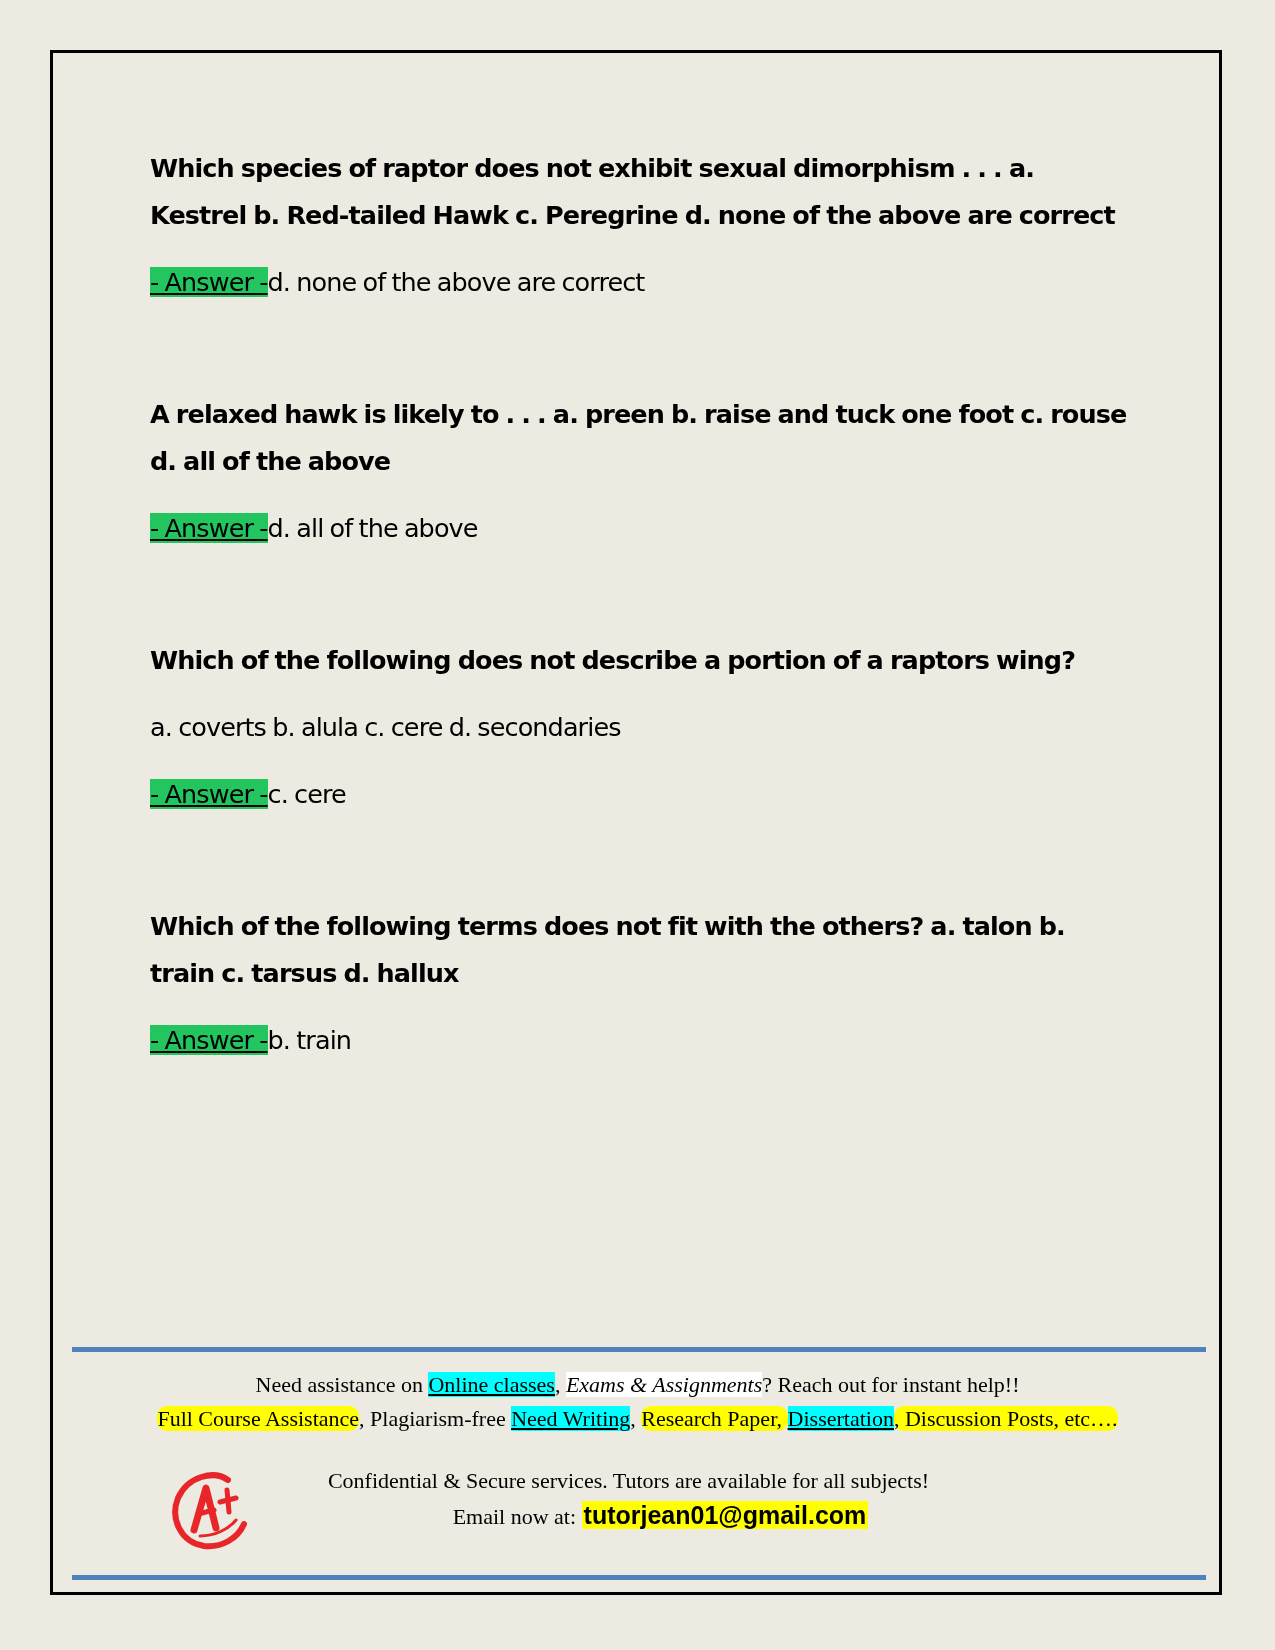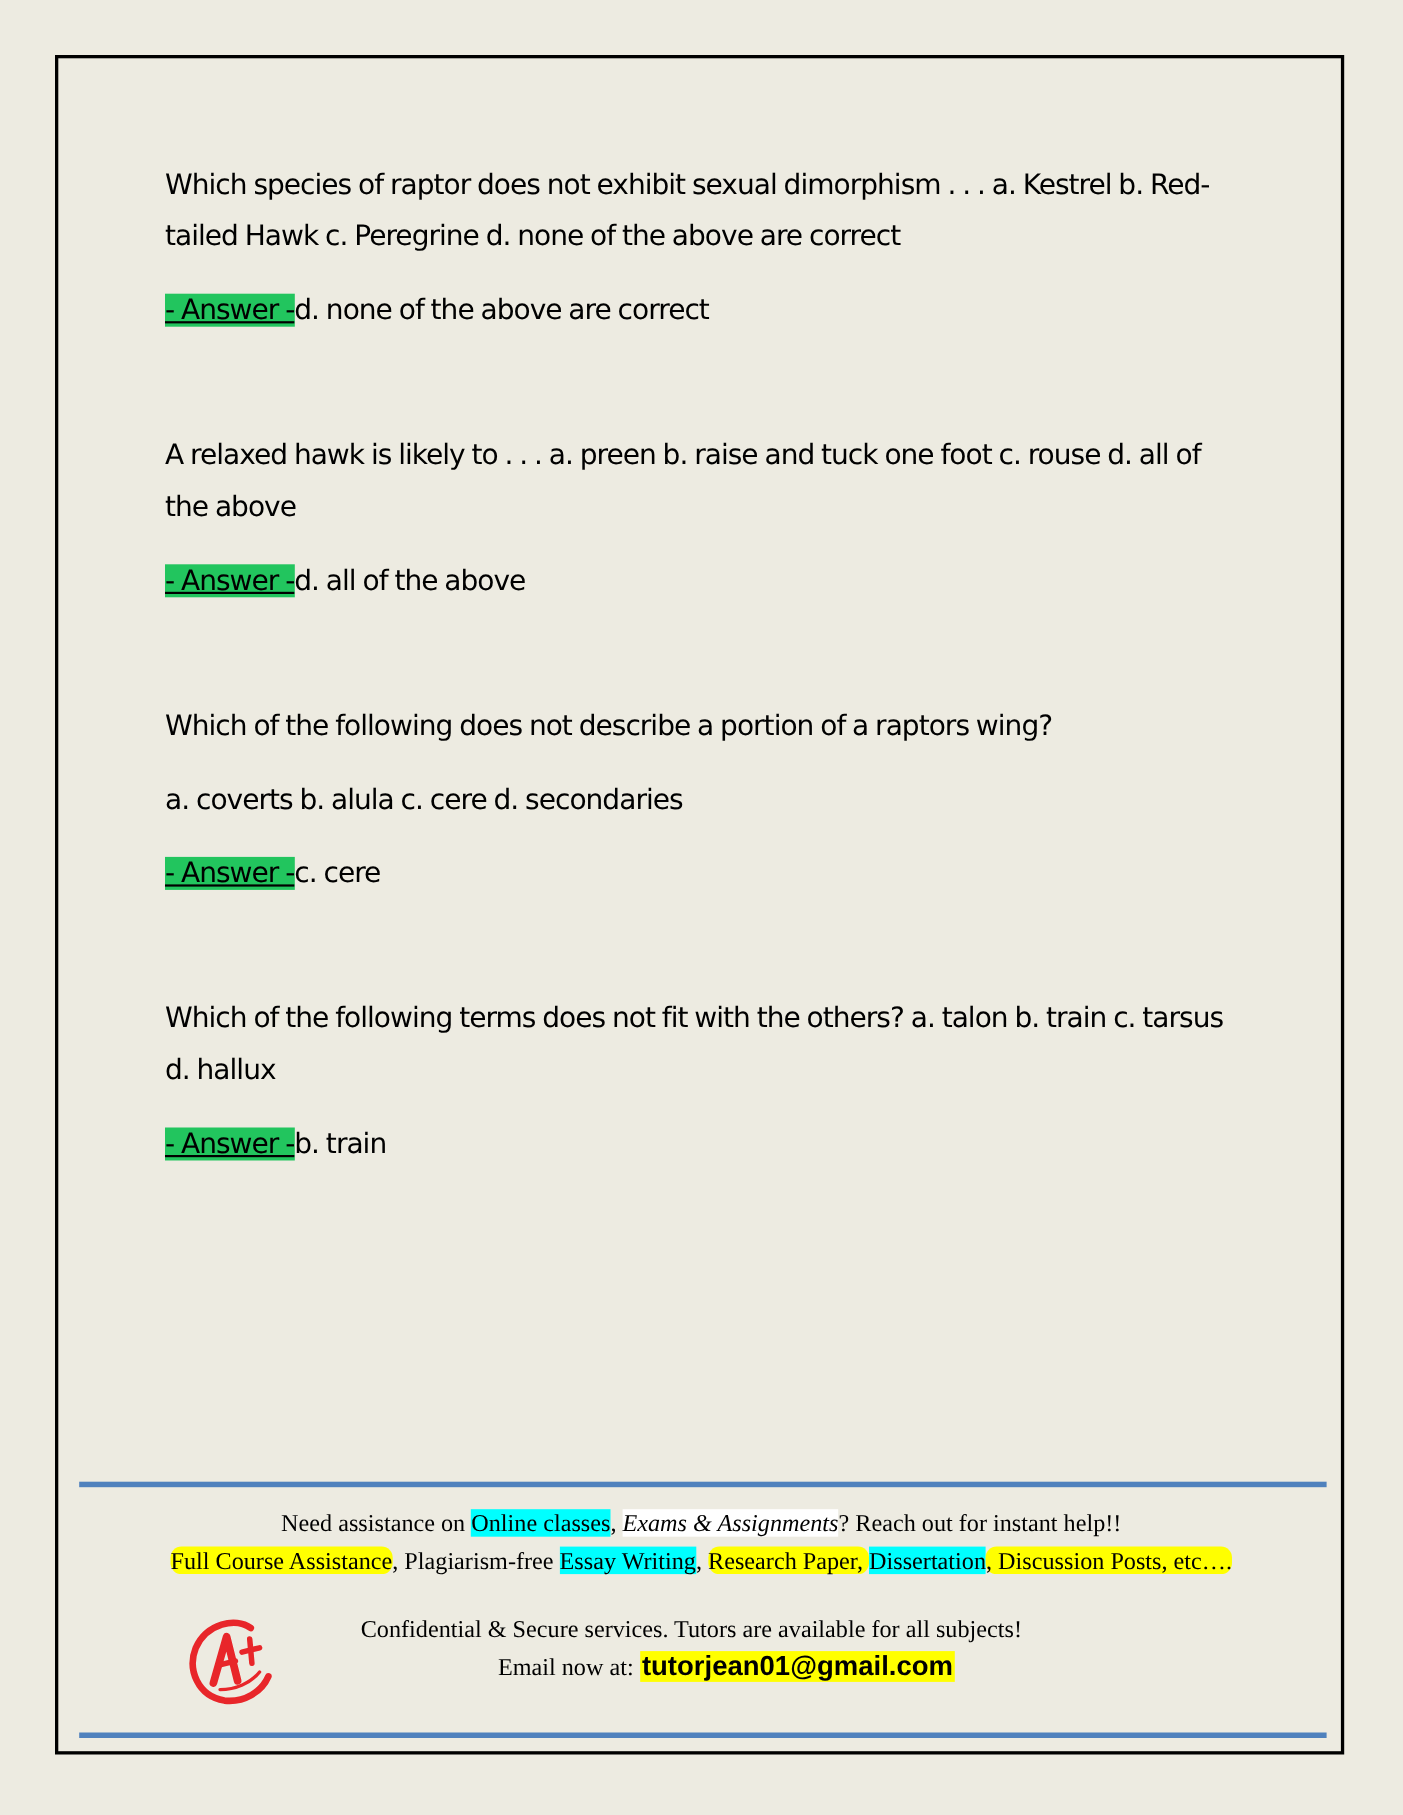--- a/index.html
+++ b/index.html
@@ -33,20 +33,21 @@
       font-size: 25.5px;
       letter-spacing: -0.9px;
       word-spacing: -1px;
       line-height: 47px;
     }
     .qa-block {
       margin-bottom: 0;
     }
     .question {
       margin: 0;
+      font-weight: bold;
     }
     .options {
       margin: 20px 0 0 0;
     }
     .answer {
       margin: 20px 0 0 0;
     }
     .answer-label {
       background: #22c55e;
       text-decoration: underline;
@@ -62,21 +63,21 @@
     }
     .footer {
       position: absolute;
       left: 60px;
       width: 1155px;
       font-family: "Liberation Serif", serif;
       font-size: 22px;
       text-align: center;
       line-height: 34px;
     }
-    .hl-cyan { background: #00ffff; }
+    .hl-cyan { background: #00ffff; text-decoration: underline; }
     .hl-green { background: #ffffff; font-style: italic; }
     .hl-yellow { background: #ffff00; border-radius: 10px; }
     .email {
       font-family: "Liberation Sans", sans-serif;
       font-weight: bold;
       font-size: 25px;
       background: #ffff00;
       padding: 0 2px;
     }
     .logo {
@@ -125,21 +126,21 @@
 
 </div>
 
 <div class="blue-rule" style="top:1347px;"></div>
 
 <div class="footer" style="top:1368px;">
   <span>Need assistance on </span><span class="hl-cyan">Online classes</span><span>, </span><span class="hl-green">Exams &amp; Assignments</span><span>? Reach out for instant help!!</span>
 </div>
 
 <div class="footer" style="top:1402px;">
-  <span class="hl-yellow">Full Course Assistance</span><span>, Plagiarism-free </span><span class="hl-cyan">Essay Writing</span><span>, </span><span class="hl-yellow">Research Paper, </span><span class="hl-cyan">Dissertation</span><span class="hl-yellow">, Discussion Posts, etc….</span>
+  <span class="hl-yellow">Full Course Assistance</span><span>, Plagiarism-free </span><span class="hl-cyan">Need Writing</span><span>, </span><span class="hl-yellow">Research Paper, </span><span class="hl-cyan">Dissertation</span><span class="hl-yellow">, Discussion Posts, etc….</span>
 </div>
 
 <div class="logo">
   <svg width="80" height="84" viewBox="0 0 80 84">
     <path d="M58 12 C44 2 18 8 8 30 C0 50 10 74 34 78 C52 80 68 70 74 56" fill="none" stroke="#e8262a" stroke-width="6" stroke-linecap="round"></path>
     <path d="M24 62 L36 20 L46 60" fill="none" stroke="#e8262a" stroke-width="7" stroke-linecap="round" stroke-linejoin="round"></path>
     <path d="M28 46 L44 42" fill="none" stroke="#e8262a" stroke-width="5" stroke-linecap="round"></path>
     <path d="M50 34 L66 30" fill="none" stroke="#e8262a" stroke-width="5" stroke-linecap="round"></path>
     <path d="M57 22 L59 44" fill="none" stroke="#e8262a" stroke-width="5" stroke-linecap="round"></path>
     <path d="M30 68 C44 68 58 62 66 52" fill="none" stroke="#e8262a" stroke-width="3" stroke-linecap="round"></path>

